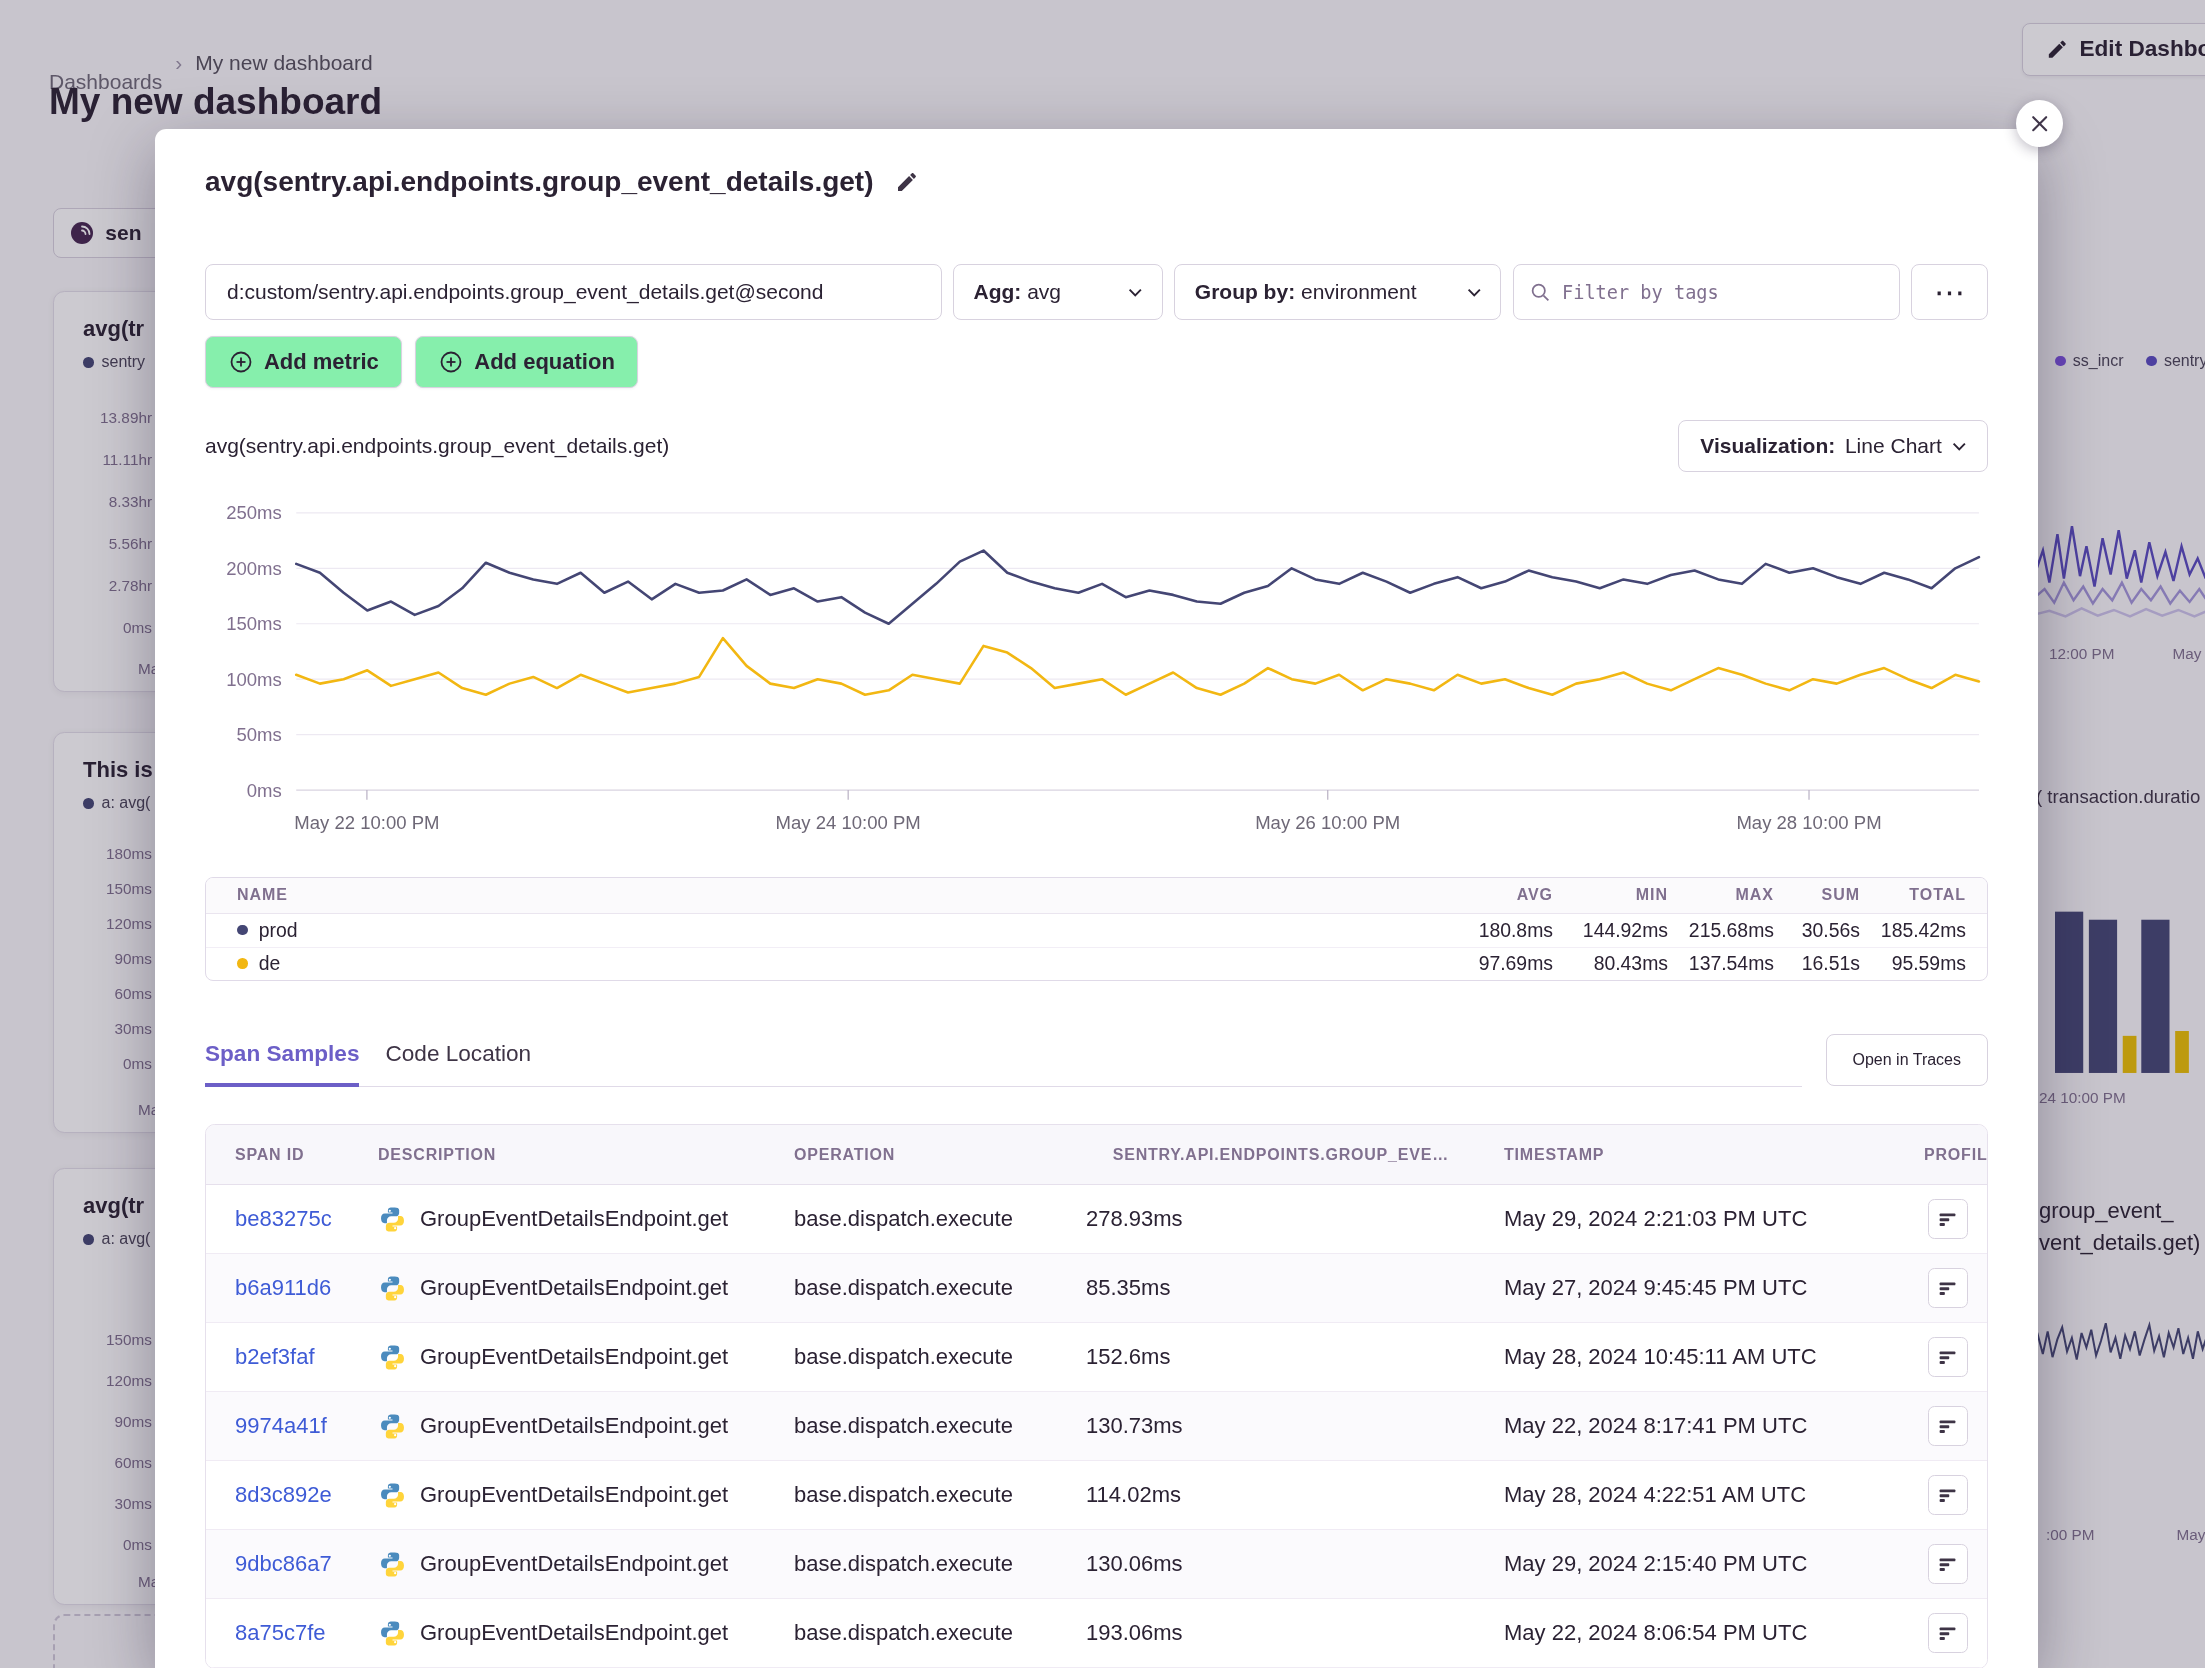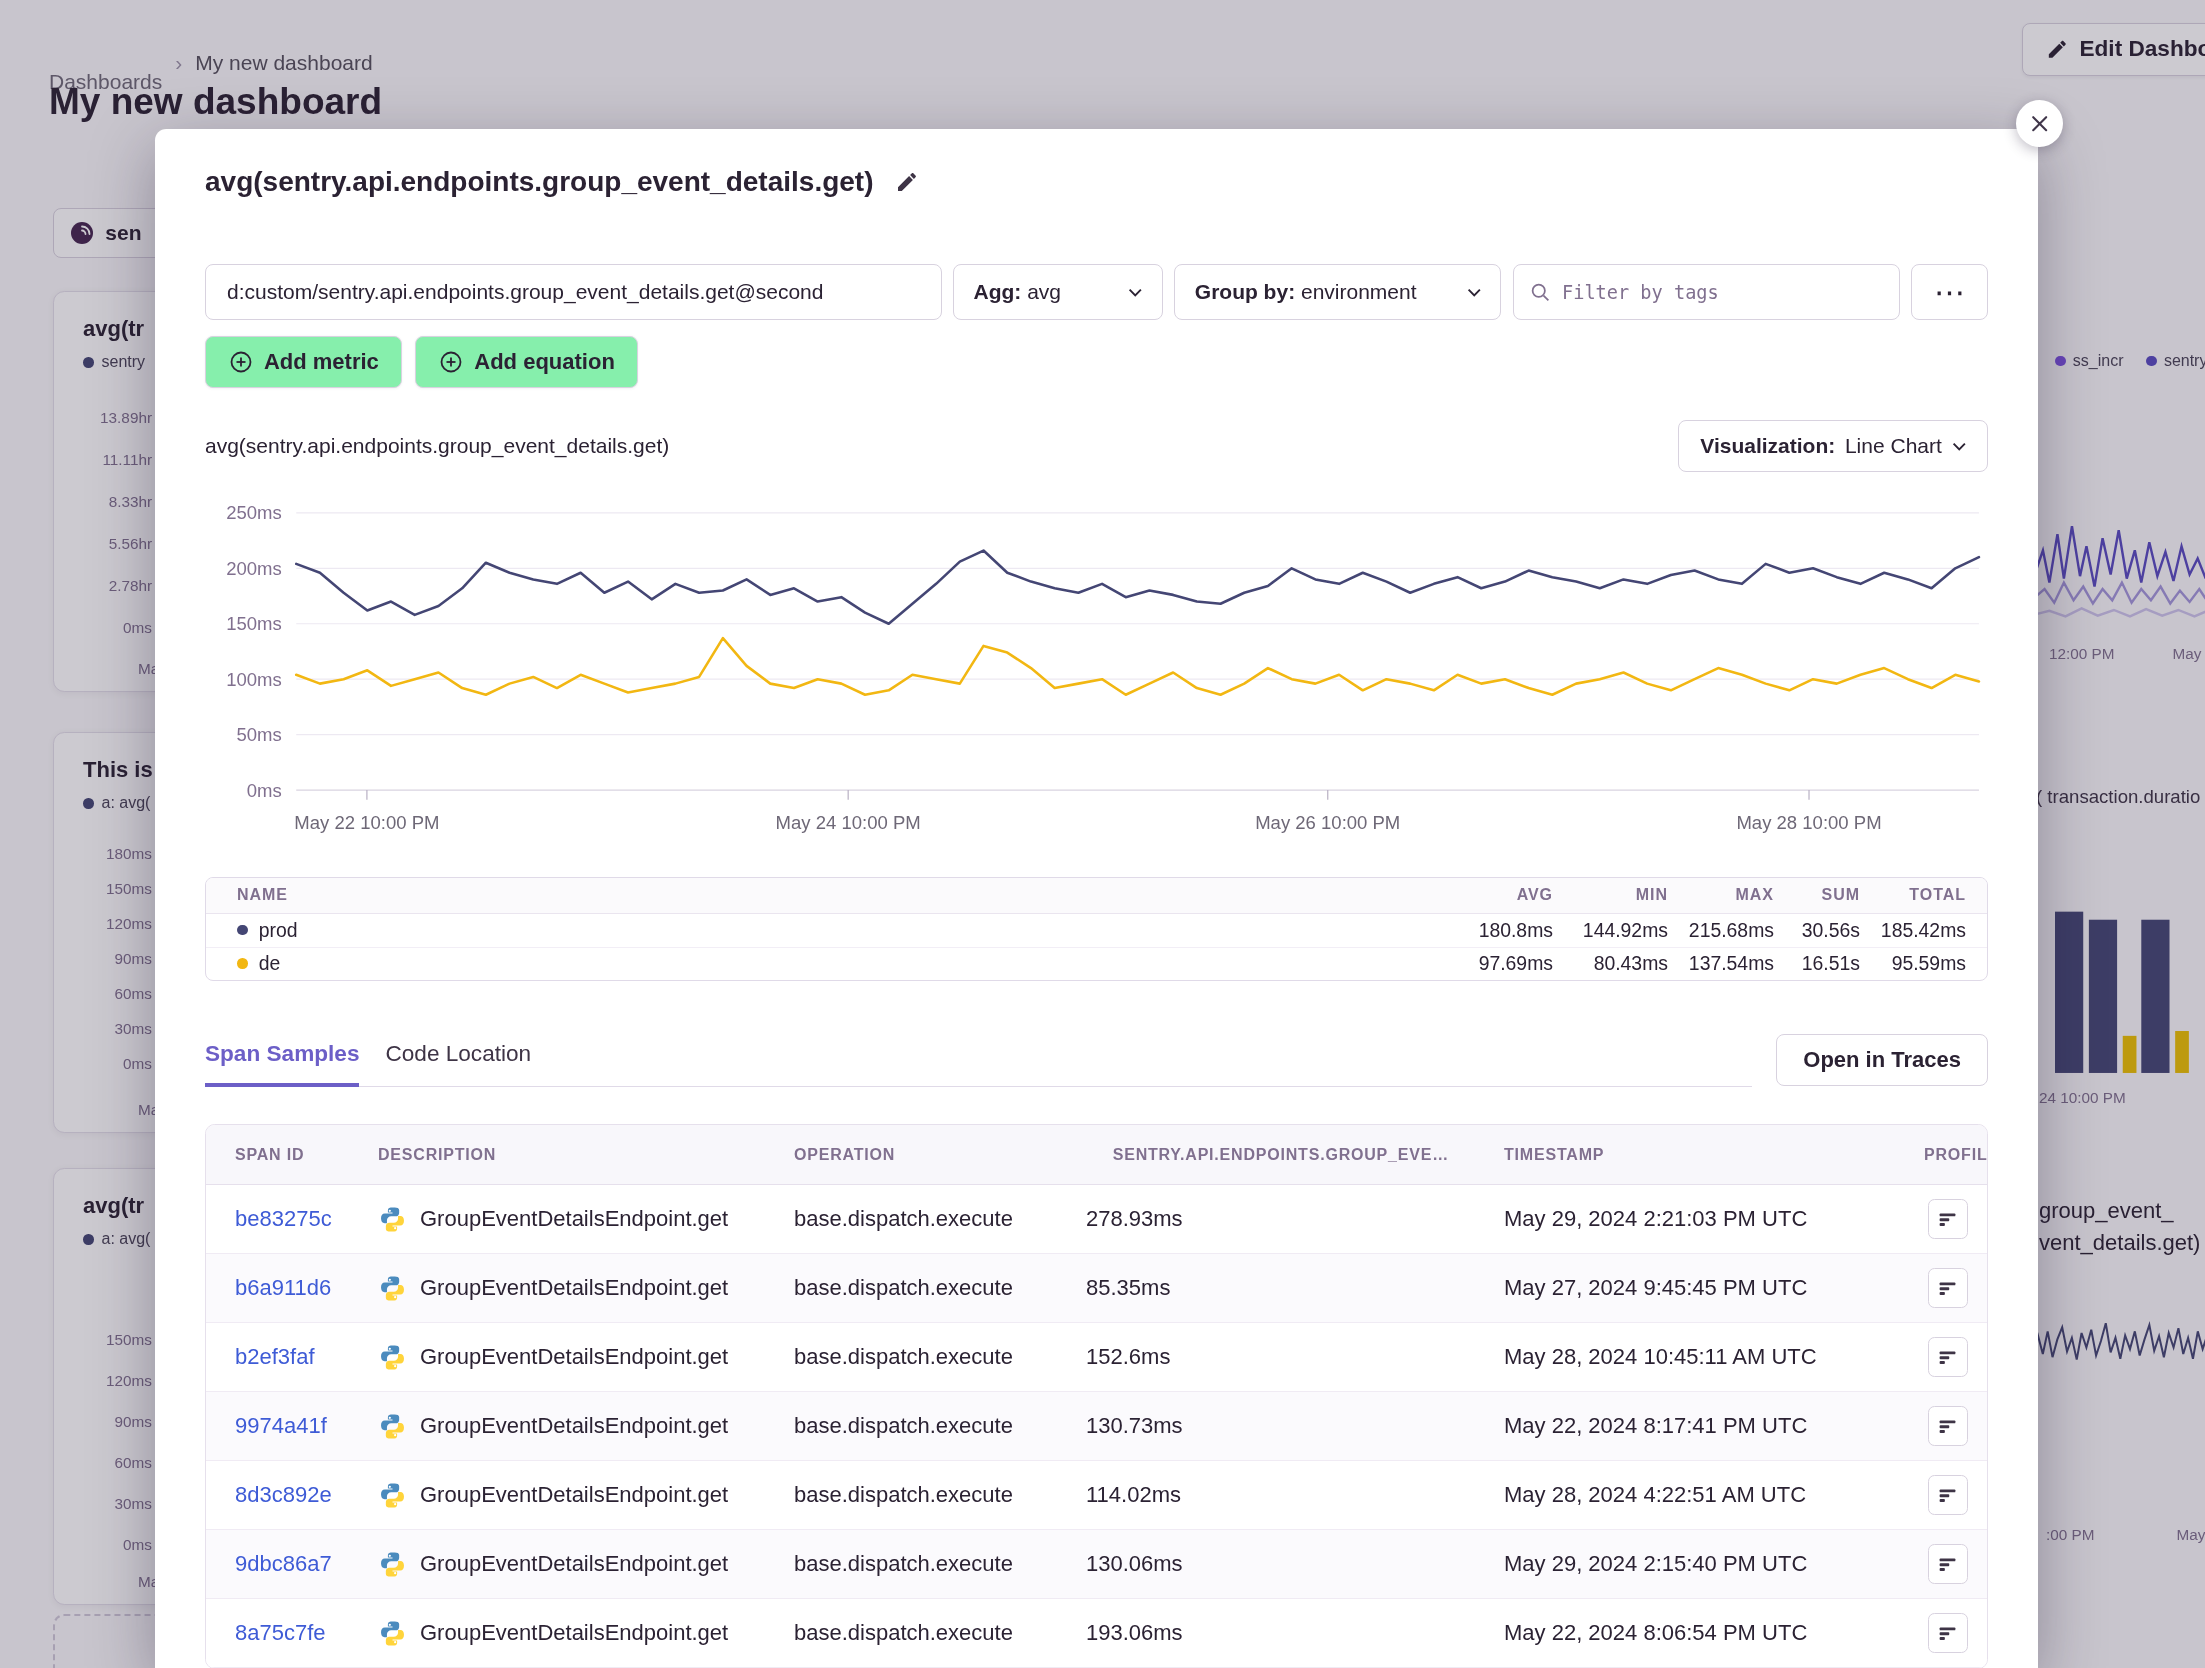--- a/index.html
+++ b/index.html
@@ -84,21 +84,21 @@
   .sum-head { height:36px; background:#FBFAFC; border-bottom:0.8px solid #EAE5EF; font-size:16px; font-weight:700; color:#80708F; letter-spacing:.06em; }
   .sum-row { height:33px; font-size:19.4px; color:#2b2233; }
   .sum-row + .sum-row { border-top:0.8px solid #F2EEF6; }
   .sum-head span:not(:first-child), .sum-row span.num { text-align:right; }
   .sum-name { display:flex; align-items:center; gap:11.3px; }
 
   .tabbar { margin-top:53px; display:flex; align-items:flex-end; }
   .tabs { flex:1; display:flex; gap:26px; border-bottom:0.8px solid #E0DAE8; }
   .tab { padding-bottom:16px; font-size:22.6px; color:#3E3446; cursor:pointer; border-bottom:4px solid transparent; margin-bottom:-0.8px; white-space:nowrap; }
   .tab.active { color:#6C5FC7; font-weight:700; border-bottom-color:#6C5FC7; }
-  .open-traces { margin-left:24px; margin-bottom:1.6px; height:52px; padding:0 26px; font-size:22px; font-weight:700; border:0.8px solid #D8D2DF; border-radius:8px; background:#fff; color:#2b2233; cursor:pointer; white-space:nowrap; }
+  .open-traces { margin-left:24px; margin-bottom:1.6px; height:52px; padding:0 26px; font-size:16px; font-weight:400; border:0.8px solid #D8D2DF; border-radius:8px; background:#fff; color:#2b2233; cursor:pointer; white-space:nowrap; }
 
   .samples { margin-top:37px; border:0.8px solid #E6E0EC; border-radius:9.7px; overflow:hidden; }
   .smp-head, .smp-row { display:grid; grid-template-columns:172px 416px 292px 363px 452px 1fr; align-items:center; }
   .smp-head { height:60px; background:#F8F7FB; border-bottom:0.8px solid #E6E0EC; font-size:16px; font-weight:700; color:#80708F; letter-spacing:.05em; }
   .smp-head span:first-child { padding-left:29px; }
   .smp-head .right { text-align:right; }
   .smp-head .ts { padding-left:55px; }
   .smp-head .prof { padding-right:21px;margin-left:23px; }
   .smp-row { height:69px; font-size:22px; color:#2b2233; border-bottom:0.8px solid #F0EBF4; background:#fff; }
   .smp-body .smp-row:nth-child(even) { background:#FBFAFD; }

